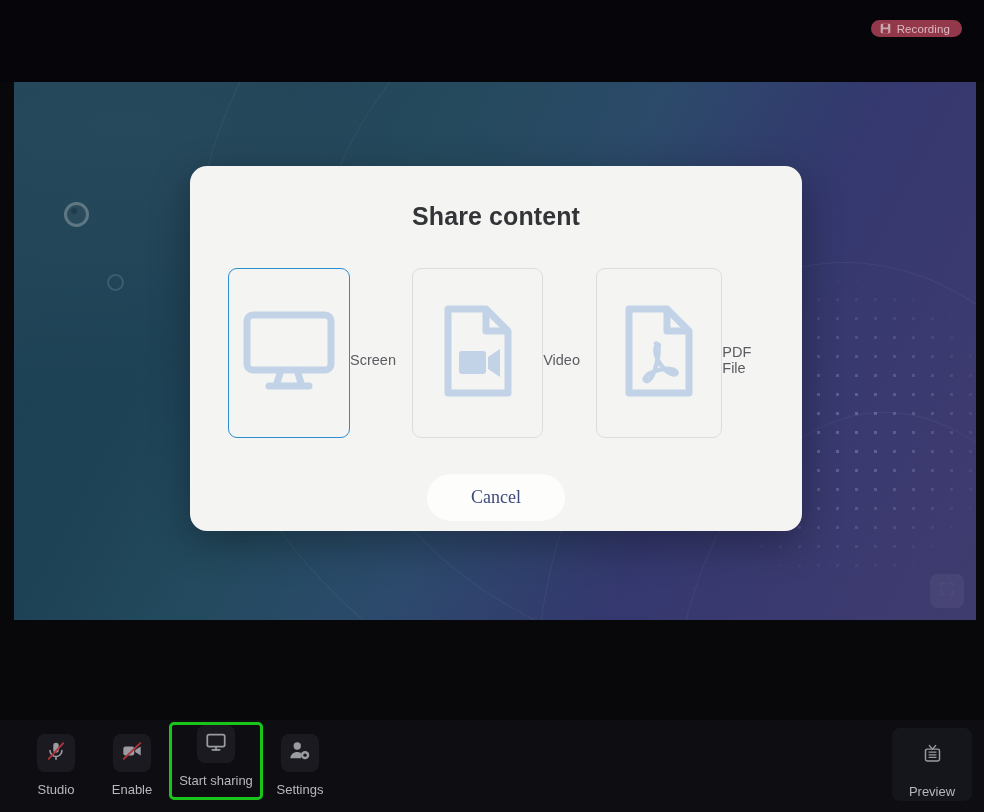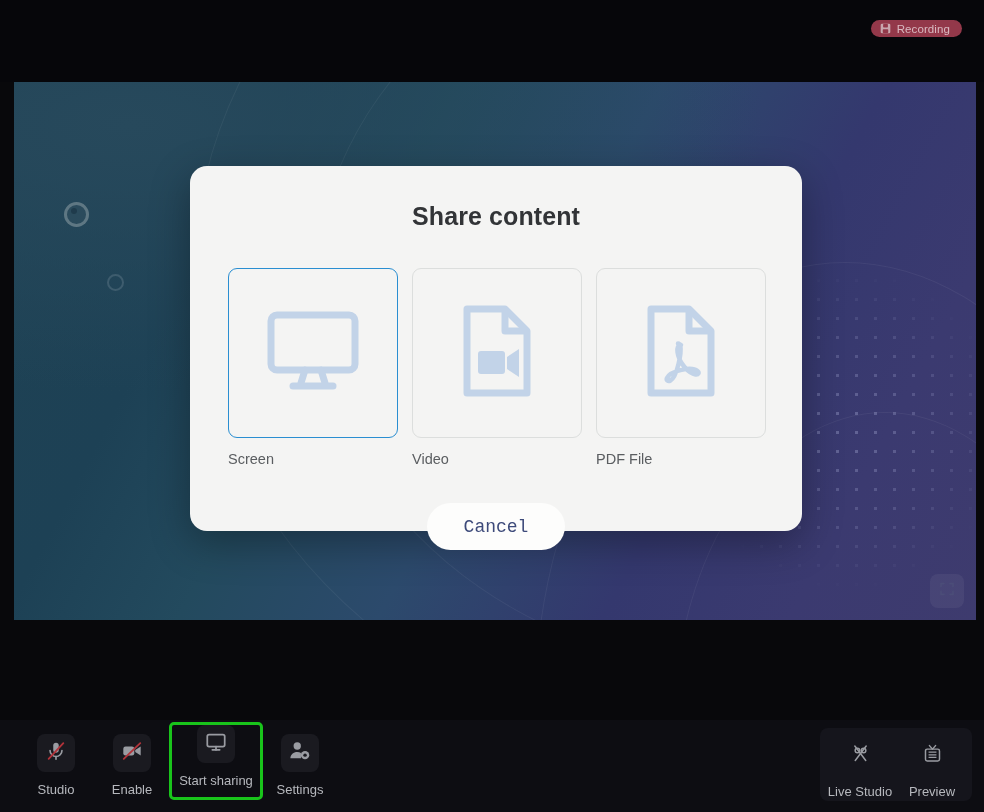--- a/index.html
+++ b/index.html
@@ -142,21 +142,22 @@
   }
   .options {
     display: flex;
     justify-content: center;
     gap: 16px;
     margin-top: 37px;
   }
   .option {
     width: 168px;
     display: flex;
-    flex-direction: column;
+    flex-direction: row;
+    align-items: center;
     cursor: pointer;
   }
   .option-card {
     width: 168px; height: 168px;
     border-radius: 9px;
     border: 1px solid #dcdedd;
     background: #f4f4f3;
     display: flex;
     align-items: center;
     justify-content: center;
@@ -174,21 +175,21 @@
   .actions {
     display: flex;
     justify-content: center;
     align-items: center;
     gap: 144px;
     margin-top: 36px;
   }
   .btn {
     border: none;
     border-radius: 24px;
-    font-family: Liberation Mono, monospace;
+    font-family: Liberation Serif, serif;
     cursor: pointer;
     font-size: 18px;
     text-align: center;
   }
   .btn-cancel {
     width: 138px; height: 47px;
     background: #fdfdfc;
     color: #3d4a7a;
   }
   .btn-share {
@@ -411,33 +412,20 @@
         </div>
         <div class="tool-label">Settings</div>
       </div>
 
     </div>
 
     <div class="bb-right">
 
 
       <div class="group-box">
-        <div class="tool">
-          <div class="tool-ico-box">
-            <span>
-              <svg width="21" height="21" viewBox="0 0 24 24" fill="none" stroke="#9a9ca2" stroke-width="1.7" stroke-linecap="round">
-                <path d="M5.5 3.5 L18 20"></path>
-                <path d="M18.5 3.5 L6 20"></path>
-                <circle cx="8.5" cy="8.5" r="2.6"></circle>
-                <circle cx="15.5" cy="8.5" r="2.6"></circle>
-              </svg>
-            </span>
-          </div>
-          <div class="tool-label">Live Studio</div>
-        </div>
 
         <div class="tool">
           <div class="tool-ico-box">
             <span>
               <svg width="21" height="21" viewBox="0 0 24 24" fill="none" stroke="#9a9ca2" stroke-width="1.7" stroke-linejoin="round">
                 <rect x="4" y="7" width="16" height="13.5" rx="2"></rect>
                 <path d="M8.5 3 L12 7 L15.5 3" stroke-linecap="round"></path>
                 <path d="M7.5 10.5 H16.5 M7.5 13.5 H16.5 M7.5 16.5 H16.5" stroke-width="1.3"></path>
               </svg>
             </span>

